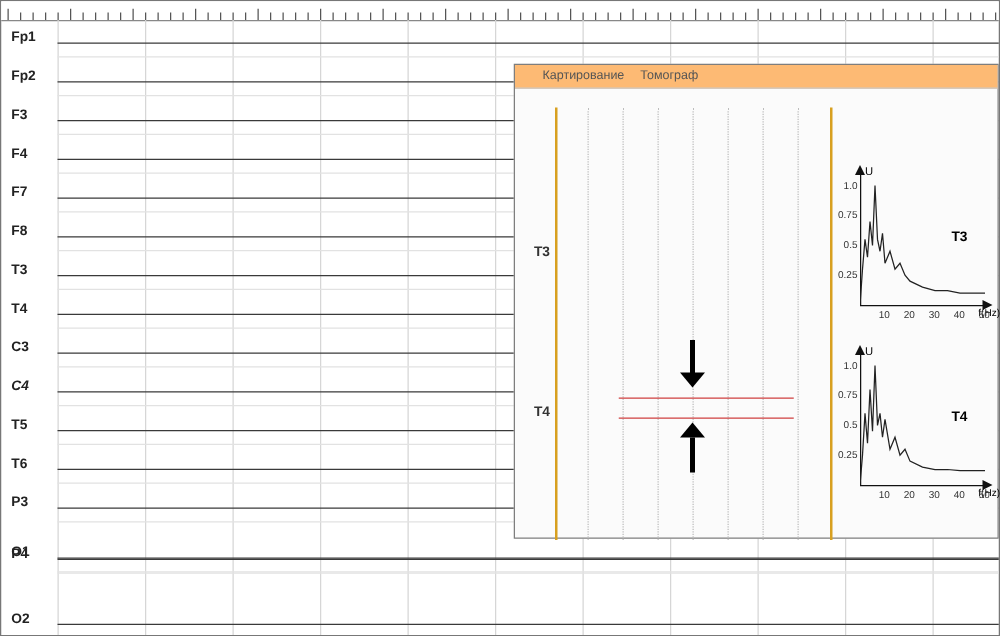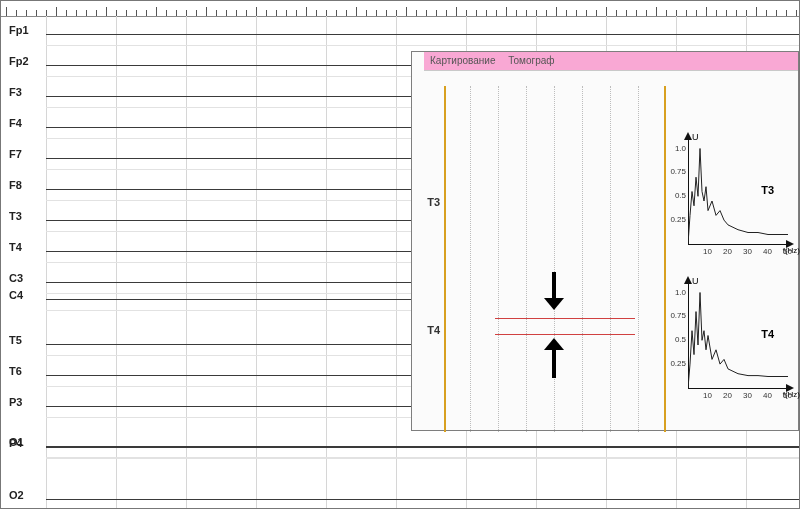--- a/index.html
+++ b/index.html
@@ -7,21 +7,21 @@
   .ruler{position:absolute;left:0;top:0;width:100%;height:15px;border-bottom:1px solid #888;background:#fff;}
   .ruler .tick{position:absolute;top:6px;width:1px;height:9px;background:#555;}
   .ruler .tick.sm{top:9px;height:6px;}
   .grid-v{position:absolute;top:15px;bottom:0;width:0;border-left:1px solid #d6d6d6;}
   .chan{position:absolute;left:0;width:100%;height:30px;}
   .chan .lbl{position:absolute;left:8px;top:8px;font-size:11px;font-weight:bold;color:#222;}
   .chan .line{position:absolute;left:45px;right:0;top:18px;height:0;border-top:1px solid #3a3a3a;}
   .chan .sep{position:absolute;left:45px;right:0;bottom:0;height:0;border-top:1px solid #e2e2e2;}
   .zoom{position:absolute;left:410px;top:50px;width:388px;height:380px;border:1px solid #7e7e7e;background:#fbfbfb;box-sizing:border-box;}
   .zoom .titlebar{height:16px;line-height:16px;font-size:10px;color:#fff;padding:0 6px;background:linear-gradient(#7a8aa6,#5a6a86);white-space:nowrap;overflow:hidden;}
-  .zoom .tabs{height:18px;line-height:18px;font-size:10px;color:#555;padding:0 6px;background:#f9a8d4;border-bottom:1px solid #c9c9c9;margin-left:12px;}
+  .zoom .tabs{height:18px;line-height:18px;font-size:10px;color:#555;padding:0 22px;background:#fdba74;border-bottom:1px solid #c9c9c9;}
   .zoom .tabs span{margin-right:10px;}
   .zoom .body{position:absolute;left:0;top:34px;right:0;bottom:0;}
   .zoom .zlbl{position:absolute;left:6px;font-size:11px;font-weight:bold;color:#333;width:22px;text-align:right;}
   .zoom .zarea{position:absolute;left:28px;width:230px;height:346px;top:0;}
   .zoom .zarea .orange{position:absolute;top:0;bottom:0;width:0;border-left:2px solid #d8a020;}
   .zoom .zarea .zgrid{position:absolute;top:0;bottom:0;width:0;border-left:1px dotted #bdbdbd;}
   .zoom .zarea .zline{position:absolute;height:0;}
   .zoom .zarea .redl{position:absolute;height:0;border-top:1px solid #d04040;}
   .arrow{position:absolute;width:28px;height:40px;}
   .arrow .shaft{position:absolute;left:12px;width:4px;background:#000;}
@@ -176,21 +176,21 @@
       <div class="chan" style="top:232px;">
         <div class="lbl">T4</div>
         <div class="line"></div>
         <div class="sep"></div>
       </div>
       <div class="chan" style="top:263px;">
         <div class="lbl">C3</div>
         <div class="line"></div>
         <div class="sep"></div>
       </div>
-      <div class="chan" style="top:280px;">
+      <div class="chan" style="top:294px;font-style:italic;">
         <div class="lbl">C4</div>
         <div class="line"></div>
         <div class="sep"></div>
       </div>
       <div class="chan" style="top:325px;">
         <div class="lbl">T5</div>
         <div class="line"></div>
         <div class="sep"></div>
       </div>
       <div class="chan" style="top:356px;">

